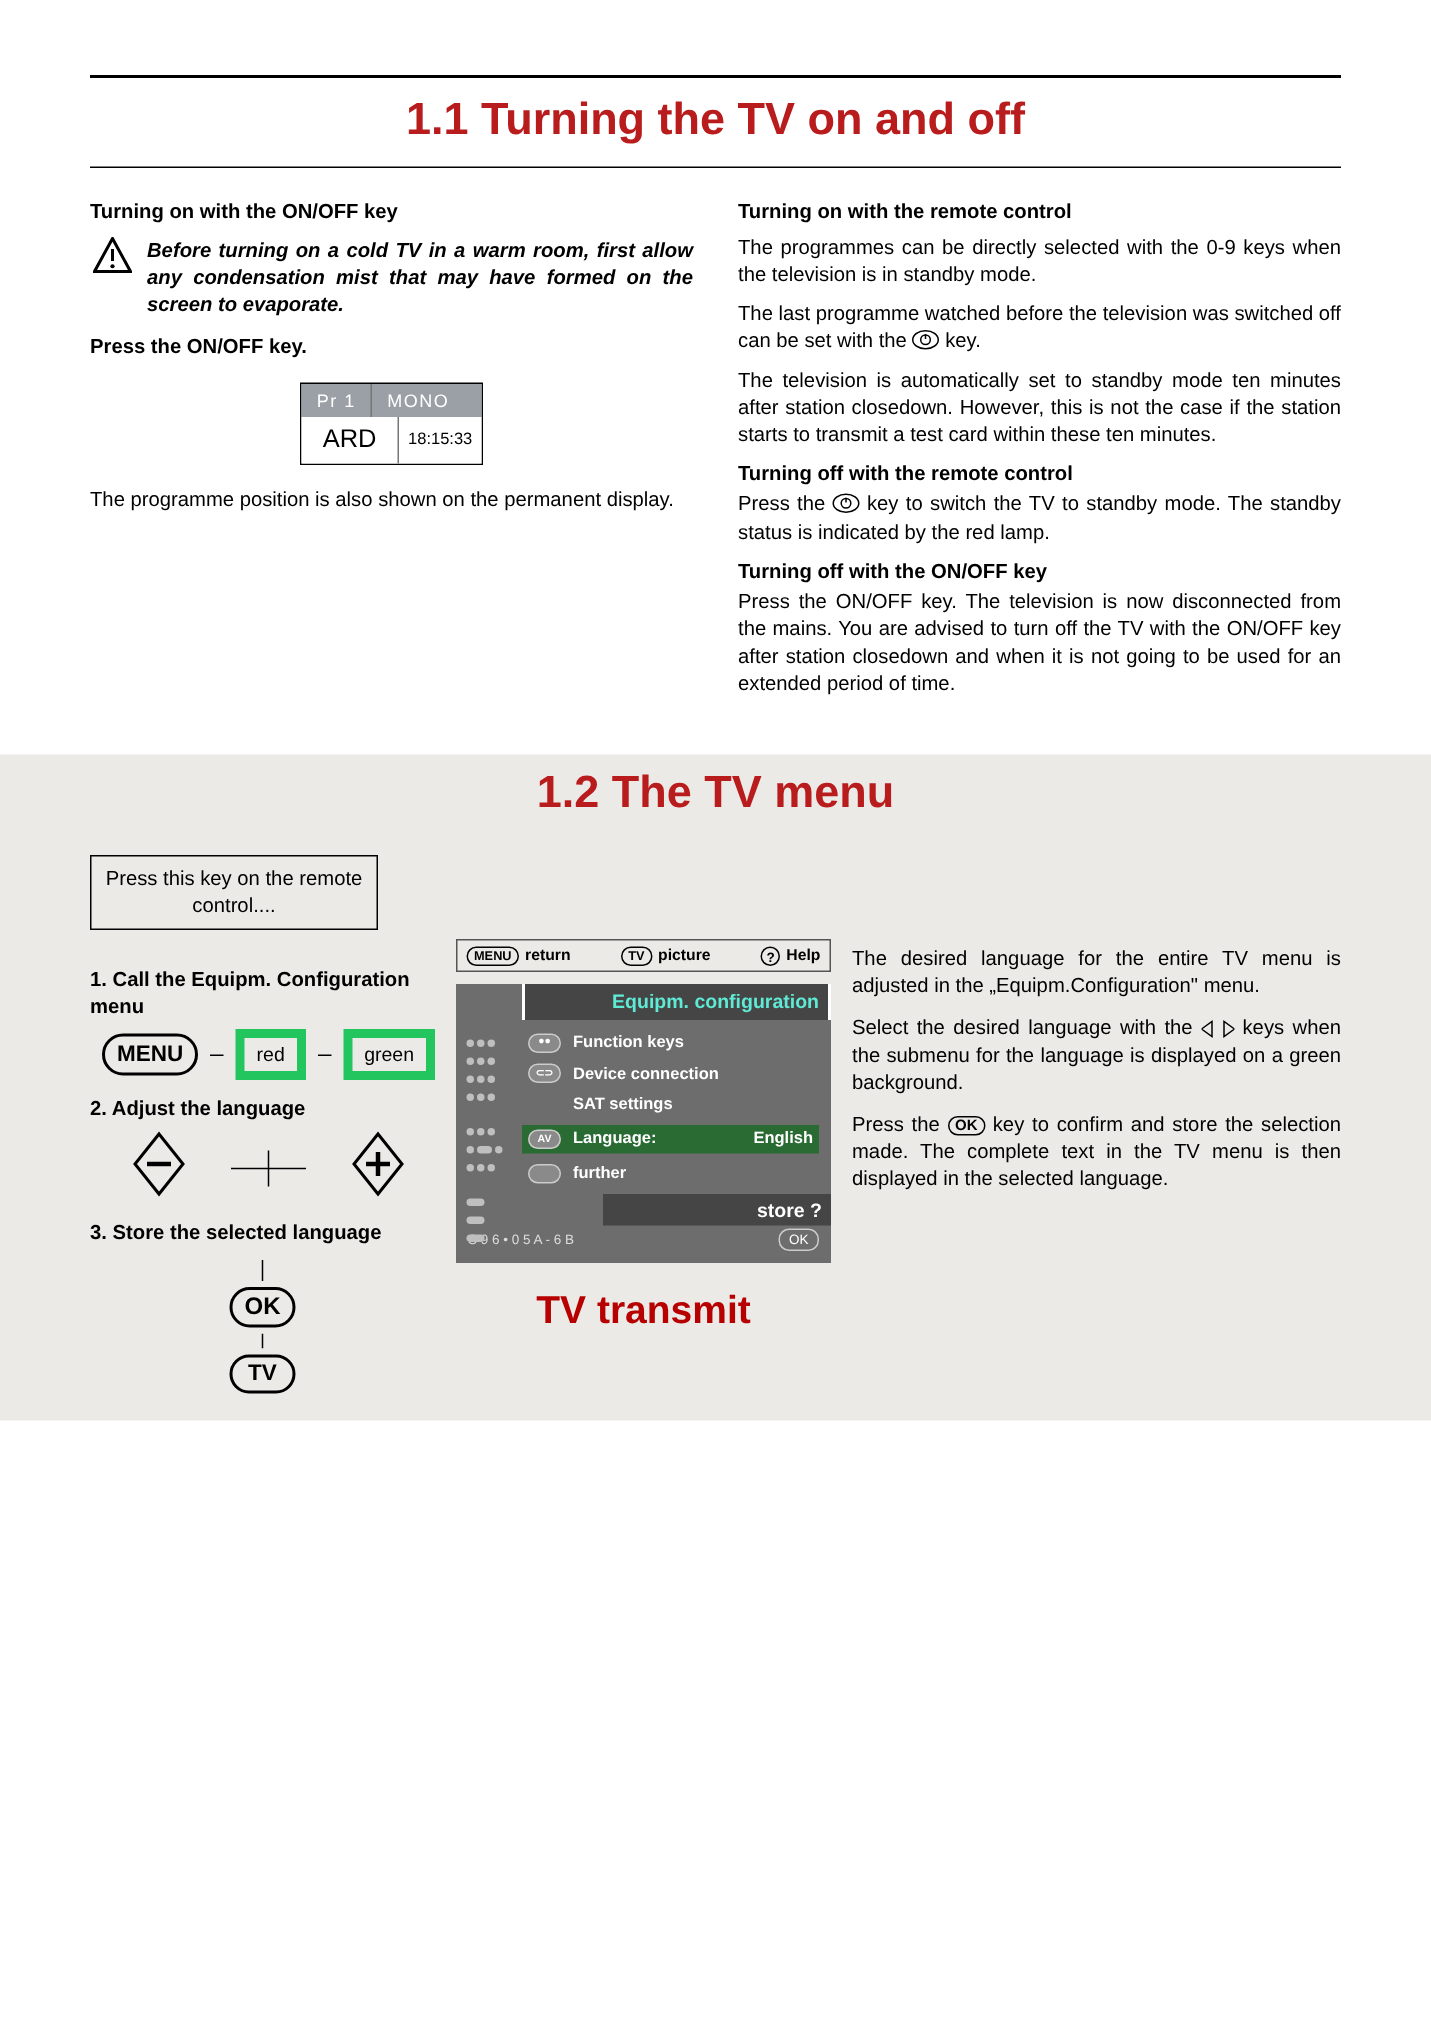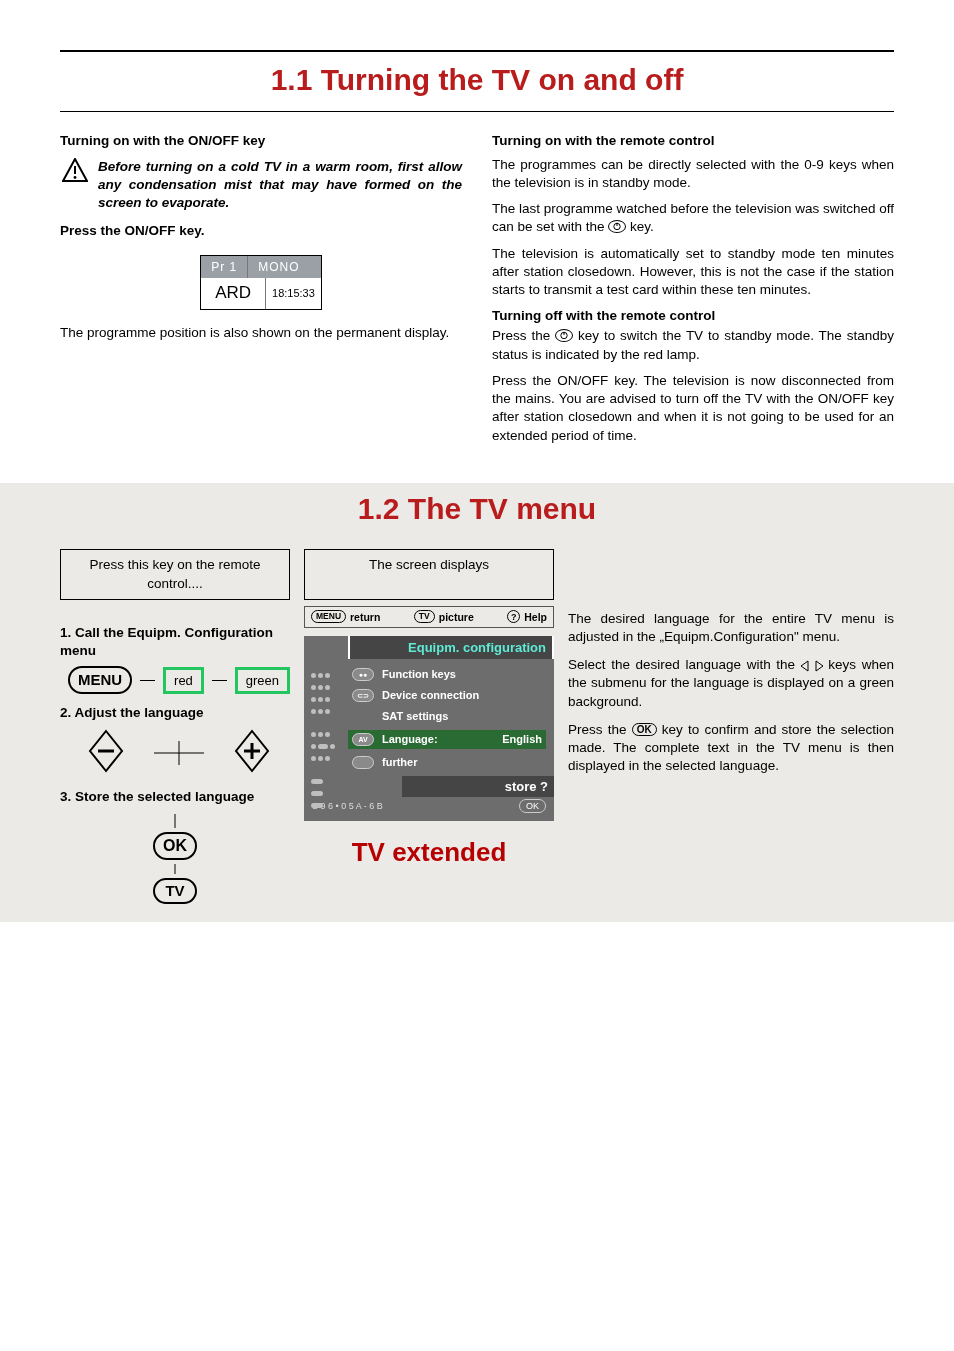--- a/index.html
+++ b/index.html
@@ -103,36 +103,36 @@
     display: flex;
     gap: 14px;
     margin-top: 10px;
   }
   .col-box {
     border: 1px solid #000;
     padding: 6px 8px;
     text-align: center;
     font-size: 13.5px;
   }
-  .c-left { width: 230px; }
+  .c-left { width: 192px; }
   .c-mid  { width: 250px; }
   .c-right{ flex: 1; }
   .left-body { width: 230px; margin-top: 14px; font-size: 13.5px; }
   .step-title { font-weight: bold; margin: 10px 0 6px 0; }
   .diagram { display:flex; align-items:center; gap:8px; margin: 6px 0 10px 8px;}
   .key-pill {
     border: 2.5px solid #000;
     border-radius: 14px;
     padding: 2px 8px;
     font-weight: bold;
     font-size: 15px;
     background: #eceae7;
   }
   .small-box {
-    border: 3px solid #22c55e;
+    border: 6px solid #22c55e;
     padding: 2px 8px;
     font-size: 13px;
     background: #eceae7;
   }
   .conn-line { width: 16px; height: 1px; background:#000; }
   .stack { display:flex; flex-direction:column; align-items:center; gap:4px; margin-top:8px;}
   .okbtn {
     border: 2.5px solid #000;
     border-radius: 14px;
     padding: 1px 8px;
@@ -288,30 +288,30 @@
       <span>Press the </span>
       <span class="inline-key">
         <svg width="16" height="11" viewBox="0 0 16 11" style="display:block">
           <circle cx="8" cy="5.5" r="3.2" fill="none" stroke="#000" stroke-width="1"></circle>
           <line x1="8" y1="1.8" x2="8" y2="5" stroke="#000" stroke-width="1"></line>
         </svg>
       </span>
       <span> key to switch the TV to standby mode. The standby status is indicated by the red lamp.</span>
     </div>
 
+    <div class="subhead-tight">Turning off with the ON/OFF key</div>
     <div class="para">Press the ON/OFF key. The television is now disconnected from the mains. You are advised to turn off the TV with the ON/OFF key after station closedown and when it is not going to be used for an extended period of time.</div>
   </div>
 </div>
 
 <div class="section-band">
   <h1 class="section-title" style="padding-top:0">1.2 The TV menu</h1>
 
   <div class="three-col">
     <div class="col-box c-left">Press this key on the remote control....</div>
-    <div class="col-box c-mid">The screen displays</div>
   </div>
 
   <div style="display:flex; gap:14px; align-items:flex-start;">
 
     <div class="left-body">
       <div class="step-title">1. Call the Equipm. Configuration menu</div>
       <div class="diagram">
         <span class="key-pill">MENU</span>
         <span class="conn-line"></span>
         <span class="small-box">red</span>
@@ -408,21 +408,21 @@
           <span class="bullet"></span>
           <span class="lbl">further</span>
         </div>
         <div class="osd-store">store ?</div>
         <div class="osd-bottom">
           <span>S 9 6 • 0 5 A - 6 B</span>
           <span class="osd-ok">OK</span>
         </div>
       </div>
 
-      <div class="tv-picture-title">TV extended</div>
+      <div class="tv-picture-title">TV transmit</div>
     </div>
 
     <div class="right-body">
       <p>The desired language for the entire TV menu is adjusted in the „Equipm.Configuration" menu.</p>
       <p>
         <span>Select the desired language with the </span>
         <span class="inline-arrows">
           <svg width="22" height="12" viewBox="0 0 22 12">
             <polygon points="0,6 7,1 7,4 7,8 7,11" fill="none" stroke="#000" stroke-width="1"></polygon>
             <polygon points="22,6 15,1 15,11" fill="none" stroke="#000" stroke-width="1"></polygon>

